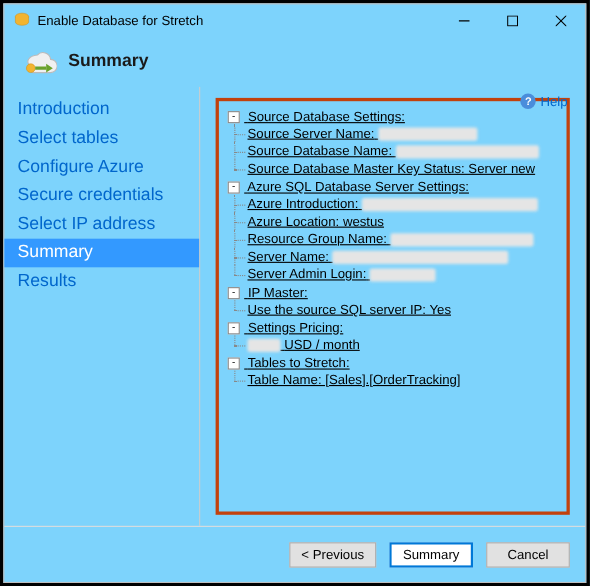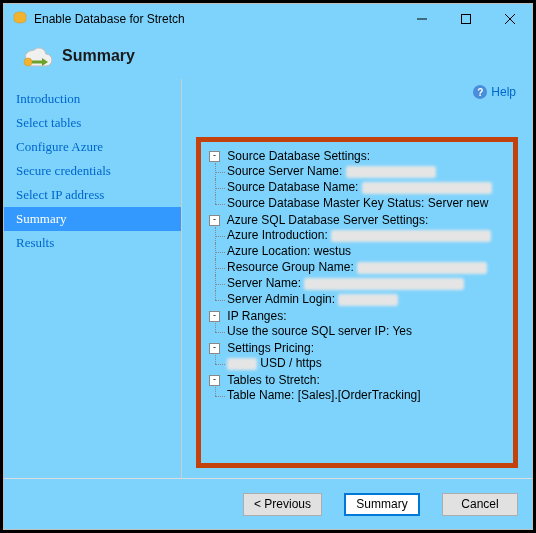--- a/index.html
+++ b/index.html
@@ -80,22 +80,21 @@
   .sidebar {
     width: 178px;
     border-right: 1px solid #ccc;
     padding-top: 8px;
     box-sizing: border-box;
   }
   .navitem {
     padding: 4px 12px;
     color: #0066cc;
     cursor: pointer;
-    font-size: 13px;
-    font-family: Liberation Serif, serif;
+    font-size: 16px;
   }
   .navitem.selected {
     background: #3399ff;
     color: #fff;
   }
   .main {
     flex: 1;
     position: relative;
     padding: 10px 14px 10px 14px;
     box-sizing: border-box;
@@ -114,27 +113,27 @@
   }
   .help .help-icon {
     width: 14px; height: 14px; border-radius: 50%;
     background: #4a8ddb;
     color: #fff;
     display: inline-flex;
     align-items: center; justify-content: center;
     font-size: 10px; font-weight: bold;
   }
   .tree-box {
-    margin-top: 48px;
-    border: 5px solid #c2410c;
+    border: 3px solid #c2410c;
     flex: 1;
     overflow: auto;
     padding: 6px 4px;
     font-size: 12px;
     color: #000;
+    text-decoration: underline;
   }
   .tree ul {
     list-style: none;
     margin: 0;
     padding-left: 18px;
   }
   .tree > ul { padding-left: 4px; }
   .tree li {
     position: relative;
     padding: 1px 0;
@@ -186,21 +185,21 @@
   .blur.w30 { width: 30px; }
   .blur.w60 { width: 60px; }
   .blur.w90 { width: 90px; }
   .blur.w130 { width: 130px; }
   .blur.w160 { width: 160px; }
   .footer {
     height: 50px;
     display: flex;
     align-items: center;
     justify-content: flex-end;
-    gap: 22px;
+    gap: 12px;
     padding-right: 14px;
     border-top: 1px solid #ddd;
   }
   .btn {
     min-width: 76px;
     height: 23px;
     border: 1px solid #adadad;
     background: #e1e1e1;
     font-size: 12px;
     cursor: pointer;
@@ -294,30 +293,30 @@
               <ul>
                 <li><span>Azure Introduction:</span> <span class="blur w160">.</span></li>
                 <li><span>Azure Location: westus</span></li>
                 <li><span>Resource Group Name:</span> <span class="blur w130">.</span></li>
                 <li><span>Server Name:</span> <span class="blur w160">.</span></li>
                 <li><span>Server Admin Login:</span> <span class="blur w60">.</span></li>
               </ul>
             </li>
             <li>
               <span class="toggle">-</span>
-              <span>IP Ranges:</span>
+              <span>IP Master:</span>
               <ul>
                 <li><span>Use the source SQL server IP: Yes</span></li>
               </ul>
             </li>
             <li>
               <span class="toggle">-</span>
               <span>Settings Pricing:</span>
               <ul>
-                <li><span class="blur w30">.</span> <span>USD / https</span></li>
+                <li><span class="blur w30">.</span> <span>USD / month</span></li>
               </ul>
             </li>
             <li>
               <span class="toggle">-</span>
               <span>Tables to Stretch:</span>
               <ul>
                 <li><span>Table Name: [Sales].[OrderTracking]</span></li>
               </ul>
             </li>
           </ul>

